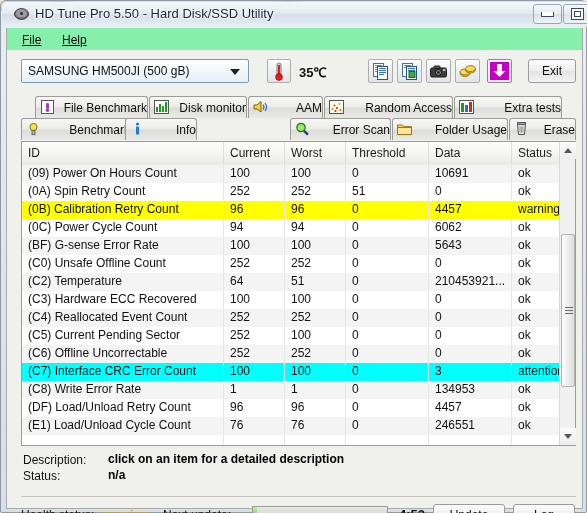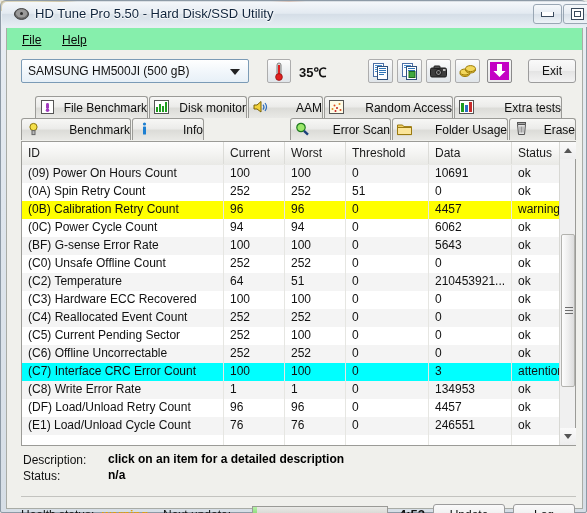--- a/index.html
+++ b/index.html
@@ -389,21 +389,21 @@
       <div class="tabrow" style="top:22px">
         <div class="tab" style="left:0px;width:110px">
           <span class="ico">
             <svg width="15" height="14" viewBox="0 0 15 14">
               <circle cx="7.5" cy="5" r="3.6" fill="#f5e04a" stroke="#8a7406"></circle>
               <rect x="6" y="8.6" width="3" height="4" fill="#b9b9b9" stroke="#666"></rect>
             </svg>
           </span>
           <span>Benchmark</span>
         </div>
-        <div class="tab" style="left:111px;width:72px">
+        <div class="tab" style="left:104px;width:72px">
           <span class="ico">
             <svg width="15" height="14" viewBox="0 0 15 14">
               <circle cx="7.5" cy="2" r="1.6" fill="#1d7fd1"></circle>
               <rect x="6" y="4.5" width="3" height="8" rx="0.6" fill="#1d7fd1"></rect>
             </svg>
           </span>
           <span>Info</span>
         </div>
         <div class="tab" style="left:269px;width:101px">
           <span class="ico">

